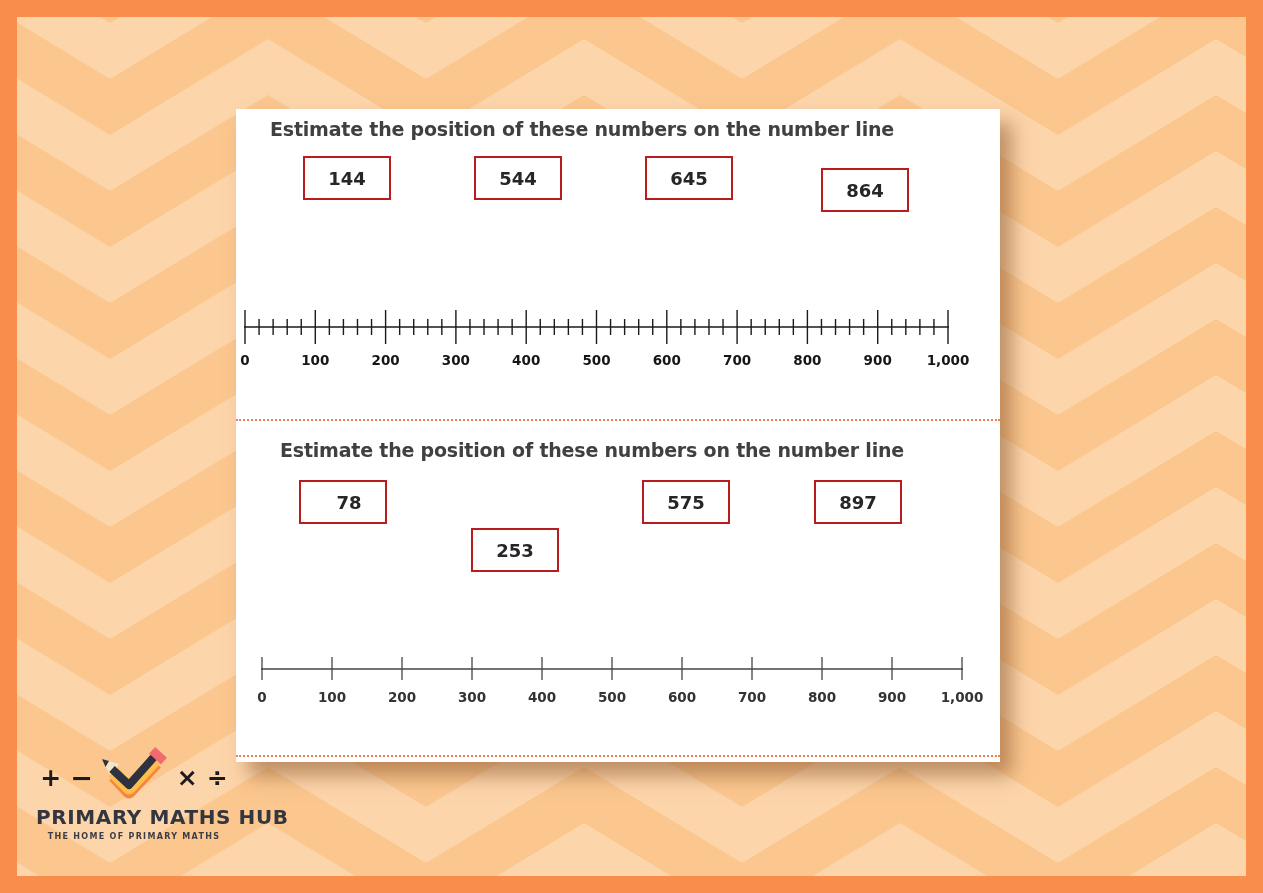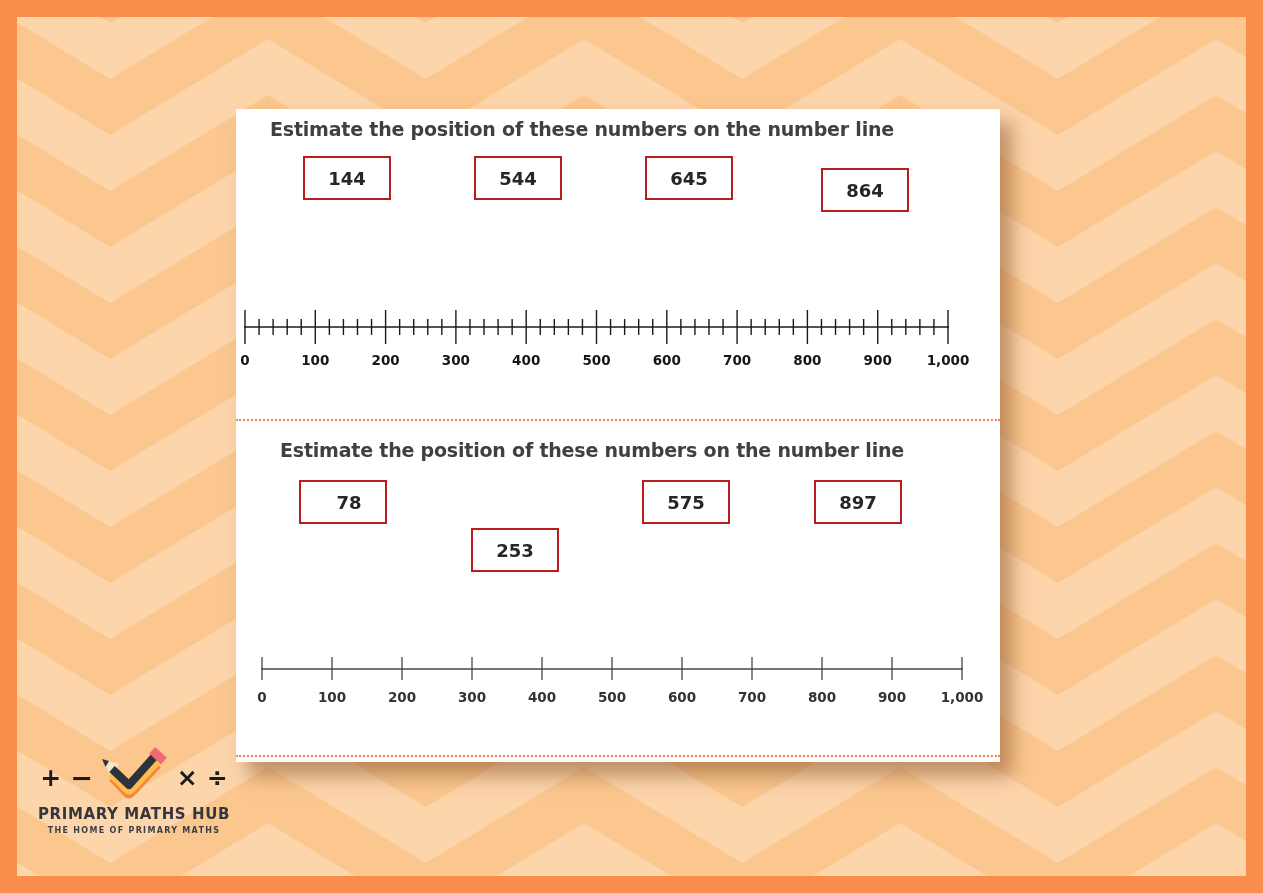--- a/index.html
+++ b/index.html
@@ -34,21 +34,21 @@
 
   .dotline { position:absolute; left:0; width:100%; border-top:2px dotted #ef8155; }
   #cut1 { top:310px; }
   #cut2 { top:646px; }
 
   .logo { position:absolute; left:36px; top:750px; width:196px; text-align:center; }
   .logo-symbols { display:flex; align-items:center; justify-content:center; gap:9px; height:54px; }
   .logo-symbols .op { font-size:25px; font-weight:900; color:#1b1b1f; line-height:1; }
   .logo-symbols .op.minus { font-size:27px; }
   .logo-check { margin-top:-10px; }
-  .logo-title { font-size:15px; font-weight:800; letter-spacing:.6px; color:#34363f; margin-top:1px; white-space:nowrap; }
+  .logo-title { font-size:20px; font-weight:800; letter-spacing:.6px; color:#34363f; margin-top:1px; white-space:nowrap; }
   .logo-tagline { font-size:8px; font-weight:700; letter-spacing:1.3px; color:#3c3e47; margin-top:3px; white-space:nowrap; }
 </style>
 </head>
 <body>
 
 <div class="frame">
   <div class="bg">
     <svg width="1229" height="859">
       <defs>
         <pattern id="chev" width="316" height="112" patternUnits="userSpaceOnUse" patternTransform="translate(-65,-20)">

